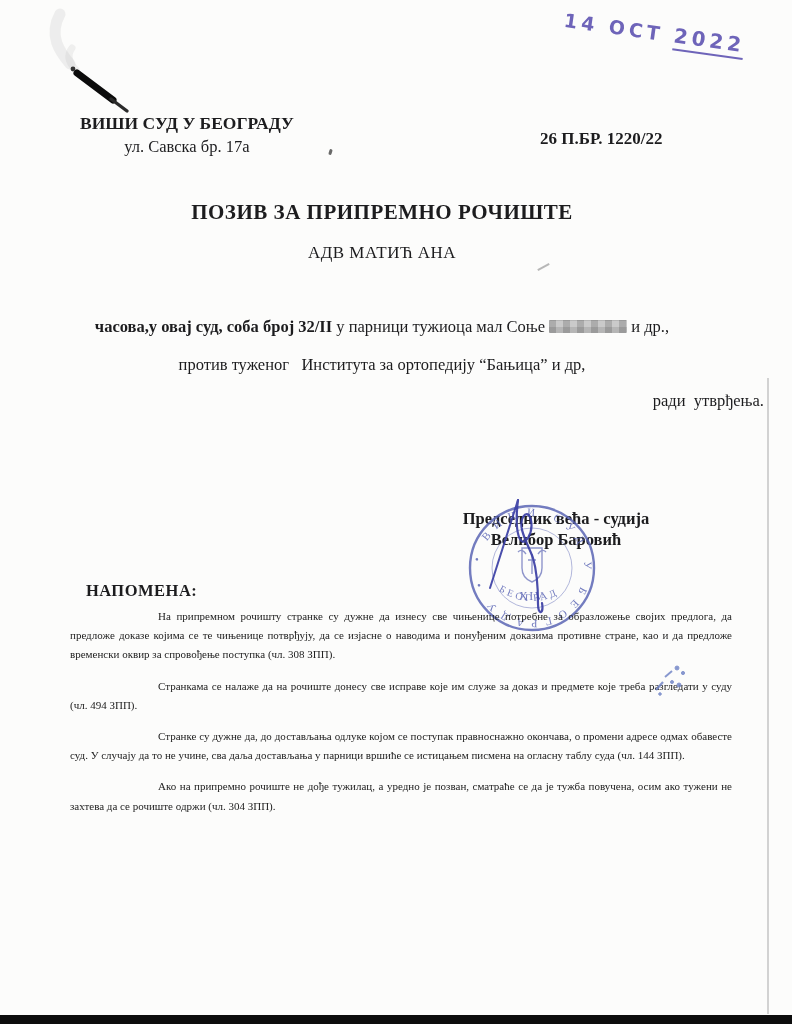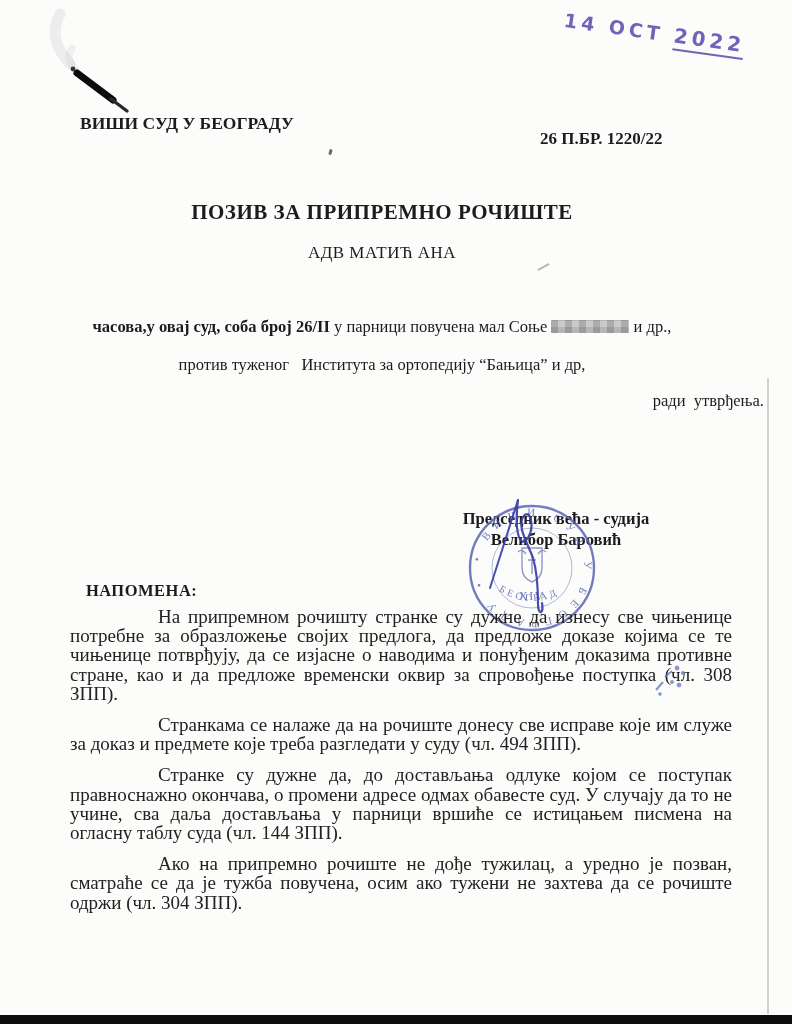--- a/index.html
+++ b/index.html
@@ -45,21 +45,21 @@
     background-blend-mode:multiply;border-radius:1px;
   }
   
   .sig-block{position:absolute;left:428px;top:508px;width:256px;text-align:center;
     font-weight:bold;font-size:16.5px;line-height:21px;}
   .stamp-svg{position:absolute;left:452px;top:490px;}
   
   .note-heading{position:absolute;left:86px;top:581px;font-weight:bold;font-size:16.5px;letter-spacing:.5px;}
   .note-body{position:absolute;left:70px;top:607px;width:662px;}
   .note-body p{
-    margin:0 0 12px 0;font-size:19px;line-height:19.2px;
+    margin:0 0 12px 0;font-size:11px;line-height:19.2px;
     text-align:justify;text-indent:88px;color:#222;
   }
   .scribble{position:absolute;left:648px;top:660px;}
 </style>
 </head>
 <body>
 
 <div class="page">
 
   <svg class="artifact-tl" width="180" height="140" viewBox="0 0 180 140">
@@ -67,29 +67,30 @@
     <path d="M72,48 C66,56 70,64 76,70" stroke="#c9c9c9" stroke-width="7" fill="none" stroke-linecap="round" opacity="0.25"></path>
     <path d="M77,73 L113,100" stroke="#0b0b0b" stroke-width="7" stroke-linecap="round"></path>
     <path d="M111,99 L127,111" stroke="#2a2a2a" stroke-width="3.4" stroke-linecap="round"></path>
     <circle cx="73" cy="69" r="2.4" fill="#333"></circle>
   </svg>
 
   <div class="date-stamp"><span>14 OCT </span><span class="year">2022</span></div>
 
   <div class="court-block">
     <div class="court-name">ВИШИ СУД У БЕОГРАДУ</div>
+    <div class="court-address">ул. Савска бр. 17а</div>
   </div>
   <div class="case-number">26 П.БР. 1220/22</div>
   <div class="speck"></div>
 
   <div class="cline addressee">АДВ МАТИЋ АНА</div>
   <div class="cline doc-title">ПОЗИВ ЗА ПРИПРЕМНО РОЧИШТЕ</div>
 
 
-  <div class="cline l2"><span class="b">часова,у овај суд, соба број 26/II</span><span> у парници повучена мал Соње </span><span class="redacted"></span><span> и др.,</span></div>
+  <div class="cline l2"><span class="b">часова,у овај суд, соба број 32/II</span><span> у парници тужиоца мал Соње </span><span class="redacted"></span><span> и др.,</span></div>
 
   <div class="cline l3">против туженог   Института за ортопедију “Бањица” и др,</div>
   <div class="cline l4">ради  утврђења.</div>
   <div class="pen-tick"></div>
 
   <div class="sig-block">
     <div>Председник већа - судија</div>
     <div>Велибор Баровић</div>
   </div>
 

